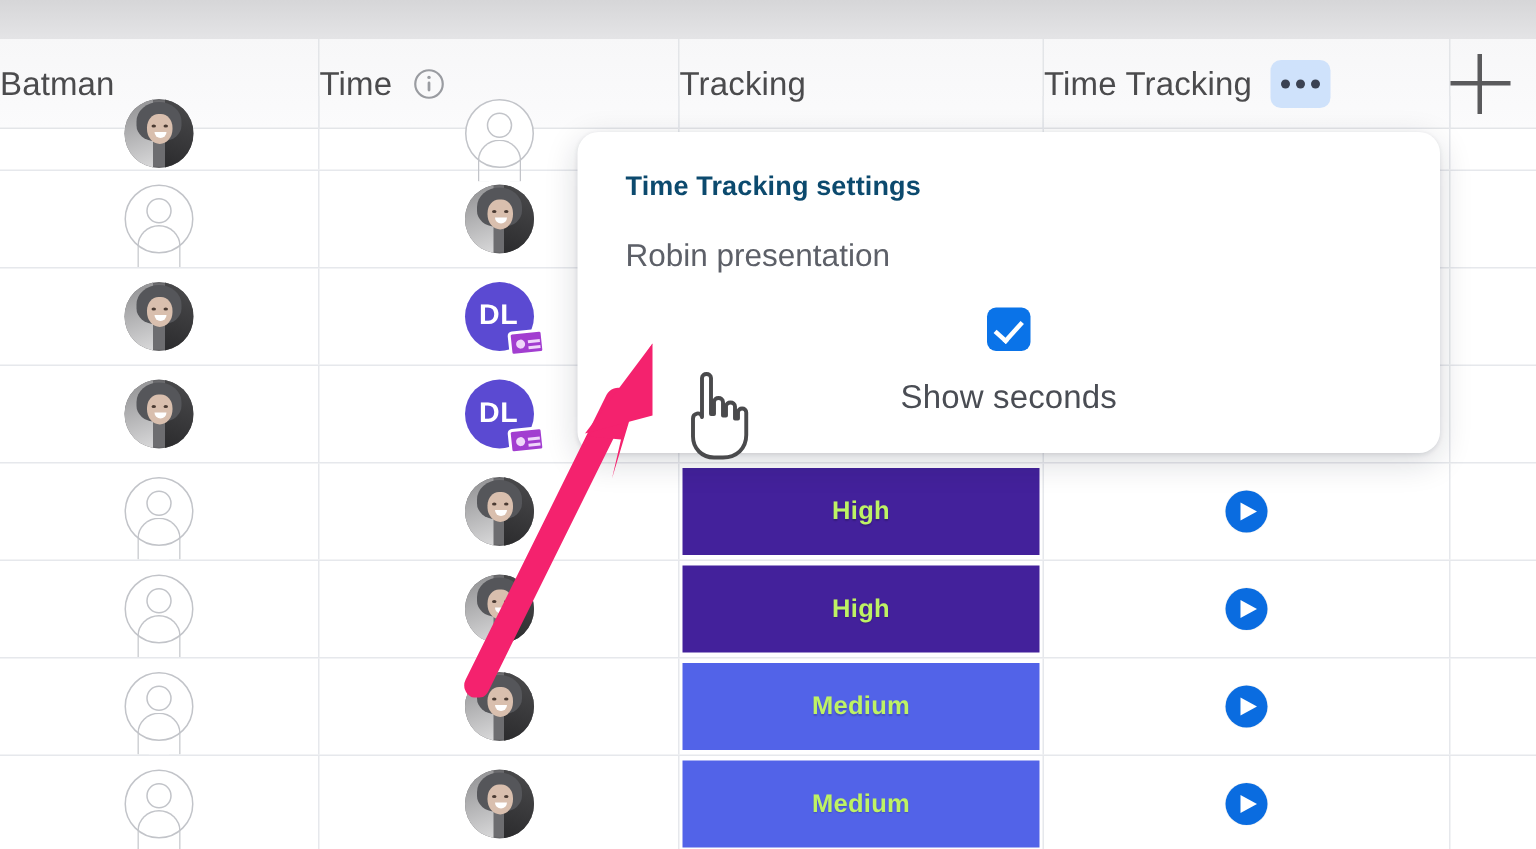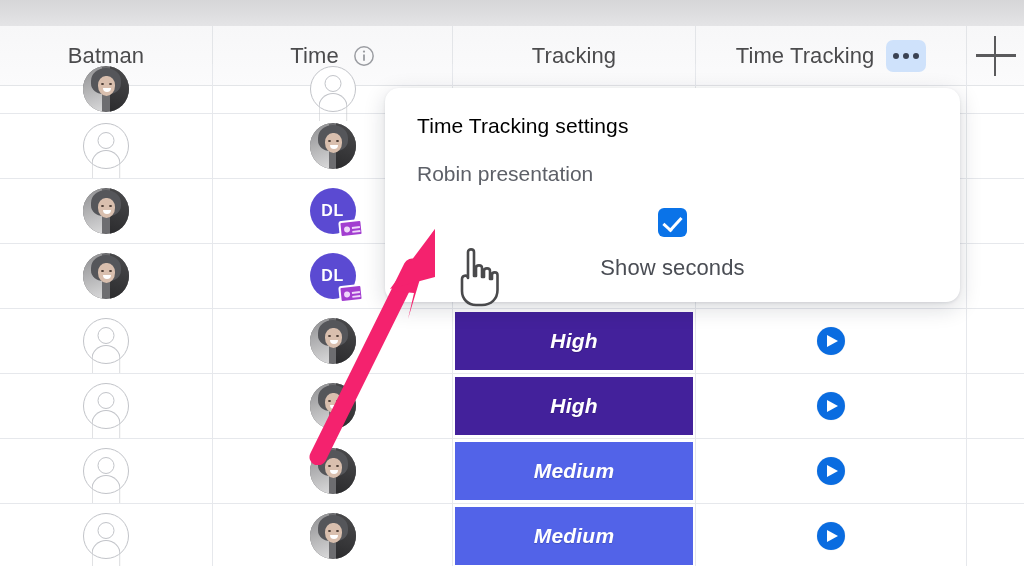--- a/index.html
+++ b/index.html
@@ -26,21 +26,21 @@
 
   
   .header-row {
     position: absolute; left: 0; top: 26px;
     width: 1024px; height: 60px;
     background: linear-gradient(#f7f7f8, #fbfbfc);
     border-bottom: 1px solid #e3e5e8;
   }
   .hcell {
     position: absolute; top: 0; height: 60px;
-    display: flex; align-items: center; justify-content: center;
+    display: flex; align-items: center; justify-content: flex-start;
     gap: 14px;
     border-right: 1px solid #e3e5e8;
   }
   .hcell .htext {
     font-size: 22px;
     color: #4b4b4d;
     font-weight: 400;
     letter-spacing: .1px;
     white-space: nowrap;
   }
@@ -133,21 +133,21 @@
   .avatar-photo .smile { position:absolute; left:20px; top:22px; width:8px; height:4px;
     border-radius: 0 0 8px 8px; background:#fff; }
 
   .avatar-dl {
     width: 46px; height: 46px; position: relative;
   }
   .avatar-dl .circle {
     width: 46px; height: 46px; border-radius: 50%;
     background: #5b4ad2;
     display:flex; align-items:center; justify-content:center;
-    color:#fff; font-size: 16px; font-weight: 700; letter-spacing: .5px;
+    color:#fff; font-size: 19px; font-weight: 700; letter-spacing: .5px;
     font-family:"Liberation Sans", sans-serif;
   }
   .avatar-dl .card {
     position:absolute; right:-7px; bottom:-3px;
     width: 24px; height: 17px; border-radius: 3px;
     background: #a23ed0;
     border: 2px solid #ffffff;
     transform: rotate(-6deg);
   }
   .avatar-dl .card::before {
@@ -158,24 +158,23 @@
   .avatar-dl .card::after {
     content:""; position:absolute; left:11px; top:5px;
     width:8px; height:2px; background:#efd7fa;
     box-shadow: 0 4px 0 0 #efd7fa;
   }
 
   
   .prio {
     width: 100%; height: 100%;
     display:flex; align-items:center; justify-content:center;
-    color:#ffffff; font-size: 21px; font-weight: 700;
+    color:#bef264; font-size: 17px; font-weight: 700;
     letter-spacing: .2px;
     text-shadow: 0 1px 1px rgba(0,0,0,.18);
-    font-style: italic;
   }
 
   
   .play-btn {
     width: 28px; height: 28px; border-radius: 50%;
     background: #0a6ce0; position: relative; cursor: pointer;
     box-shadow: 0 0 0 .5px rgba(0,0,0,.05);
   }
   .play-btn::after {
     content:""; position:absolute; left:10px; top:8px;
@@ -188,21 +187,21 @@
   .popup {
     position: absolute; left: 385px; top: 88px;
     width: 575px; height: 214px;
     background: #ffffff;
     border-radius: 14px;
     box-shadow: 0 6px 22px rgba(20,25,45,.16), 0 1px 3px rgba(20,25,45,.10);
     padding: 26px 32px 0 32px;
     z-index: 40;
   }
   .popup-title {
-    font-size: 21px; color: #000000; font-weight: 400;
+    font-size: 18px; color: #0c4a6e; font-weight: 700;
     letter-spacing: .1px;
   }
   .popup-sub {
     margin-top: 24px;
     font-size: 21px; color: #5d6068; font-weight: 400;
   }
   .popup-opt {
     margin-top: 22px;
     display:flex; align-items:center; gap: 18px; flex-direction: column;
   }

